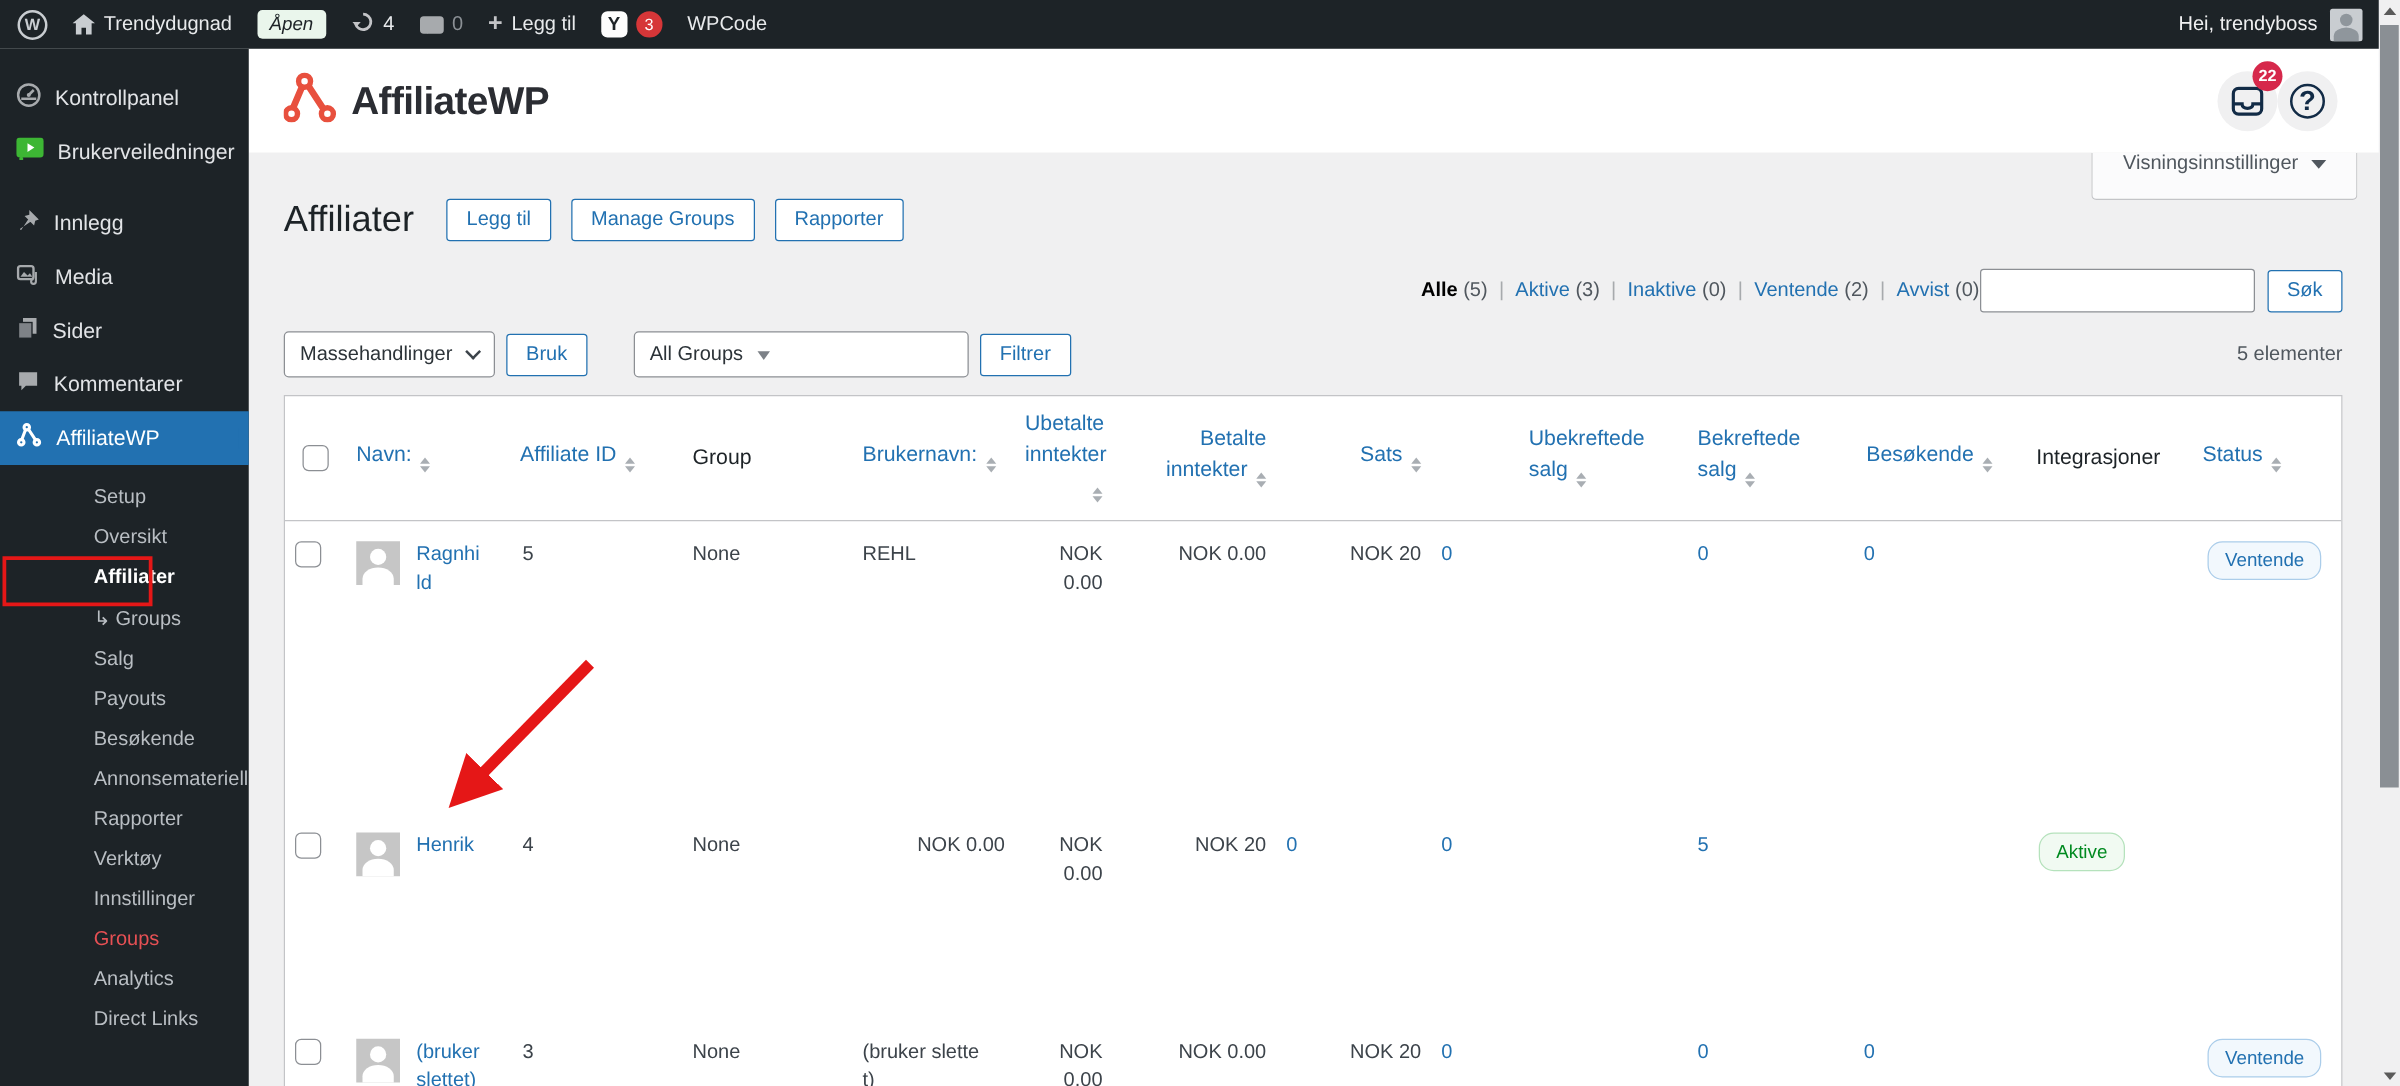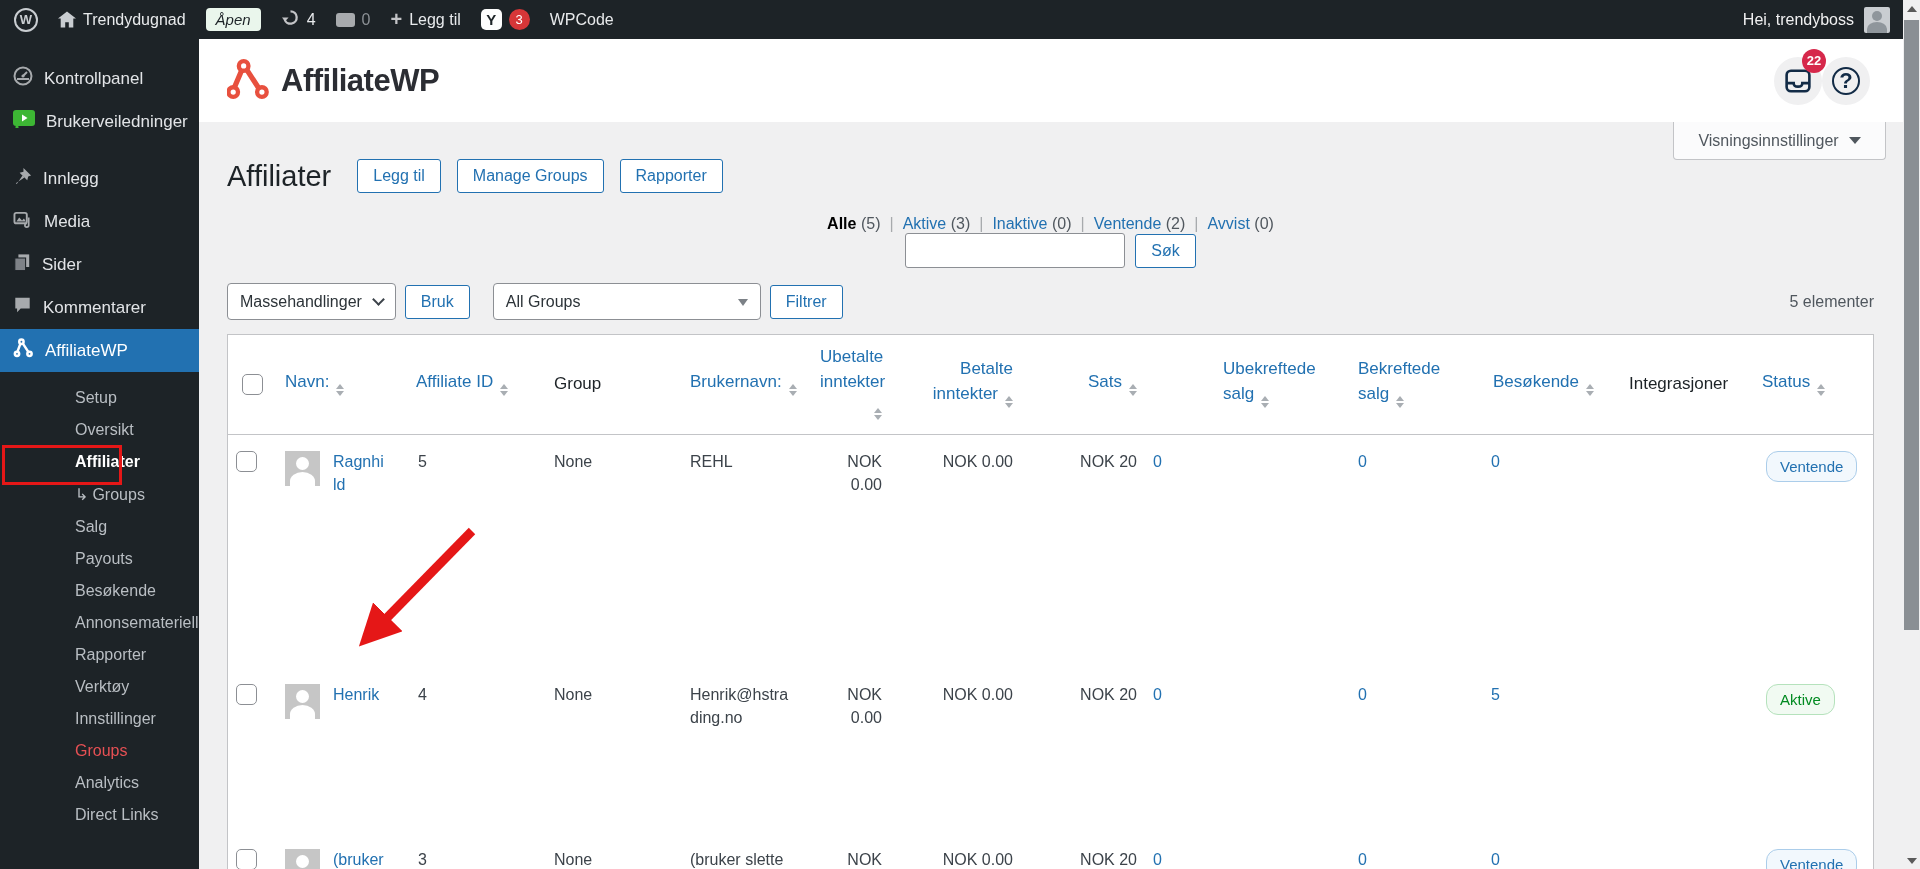--- a/index.html
+++ b/index.html
@@ -43,42 +43,42 @@
   #content { position:absolute; left:199px; top:39px; right:0; bottom:0; background:#f0f0f1; overflow:hidden; }
   .plugin-header { height:83px; background:#fff; display:flex; align-items:center; padding:0 50px 0 28px; }
   .brand { display:flex; align-items:center; gap:12px; }
   .brand-name { font-size:31px; font-weight:bold; color:#2b2d33; letter-spacing:-0.5px; }
   .hdr-icons { margin-left:auto; display:flex; align-items:center; }
   .circle-btn { width:48px; height:48px; border-radius:50%; background:#f0f0f1; display:flex; align-items:center; justify-content:center; position:relative; }
   .circle-btn .q { font-size:22px; font-weight:bold; color:#122b46; border:2.5px solid #122b46; border-radius:50%; width:28px; height:28px; display:flex; align-items:center; justify-content:center; }
   .circle-btn .q::before { content:"?"; }
   .hdr-badge { position:absolute; top:-8px; right:-4px; min-width:24px; height:24px; background:#d6284b; color:#fff; border-radius:50%; font-size:13px; font-weight:bold; display:flex; align-items:center; justify-content:center; }
 
-  .screen-options { position:absolute; top:83px; right:34px; width:213px; height:38px; background:#fbfbfc; border:1px solid #c3c4c7; border-top:none; border-radius:0 0 4px 4px; display:flex; align-items:center; justify-content:center; gap:10px; color:#50575e; font-size:16px; z-index:5; }
+  .screen-options { position:absolute; top:83px; right:34px; width:213px; height:38px; background:#fbfbfc; border:1px solid #c3c4c7; border-top:none; border-radius:0 0 4px 4px; display:flex; justify-content:center; gap:10px; color:#50575e; font-size:16px; z-index:5; }
   .caret-down { border:6px solid transparent; border-top:7px solid #50575e; margin-top:6px; }
 
   .page-body { position:relative; padding:37px 46px 0 28px; }
   .title-row { display:flex; align-items:center; gap:16px; }
   h1.page-title { font-size:29px; font-weight:400; color:#1d2327; margin-right:10px; }
   .wp-btn { background:#fff; border:1px solid #2271b1; color:#2271b1; border-radius:3px; padding:7px 15px; font-size:16px; cursor:pointer; font-family:inherit; }
 
-  .row-b { margin-top:22px; display:flex; justify-content:flex-end; align-items:center;flex-direction:column; }
+  .row-b { margin-top:22px; display:flex; justify-content:flex-end; align-items:center; }
   .views { display:flex; align-items:center; gap:9px; font-size:16px; }
   .views .lbl { color:#2271b1; text-decoration:none; }
   .views .first .lbl { color:#000; font-weight:bold; }
   .views .cnt { color:#50575e; }
   .views .sep { color:#a7aaad; }
   .search-area { display:flex; align-items:center; gap:10px; }
   .search-input { width:220px; height:35px; border:1px solid #8c8f94; border-radius:3px; background:#fff; font-size:16px; padding:0 8px; }
 
   .row-c { margin-top:15px; display:flex; justify-content:space-between; align-items:center; }
   .bulk { display:flex; align-items:center; gap:9px; }
   .select-box { background:#fff; border:1px solid #8c8f94; border-radius:4px; height:37px; display:flex; align-items:center; gap:12px; padding:0 12px; font-size:16px; color:#2c3338; }
   .chev { width:9px; height:9px; border-right:2.5px solid #3c434a; border-bottom:2.5px solid #3c434a; transform:rotate(45deg); margin-top:-4px; }
-  .groups-select { width:268px; margin-left:14px; justify-content:space-between; }
+  .groups-select { width:268px; margin-left:28px; }
   .tri-down { border:5px solid transparent; border-top:7px solid #7c8187; margin-top:6px; }
   .items-count { color:#50575e; font-size:16px; }
 
   
   .list-table { margin-top:14px; background:#fff; border:1px solid #c3c4c7; width:1647px; font-size:16px; }
   .tr { display:grid; grid-template-columns:43px 143px 134px 135px 129px 78px 131px 124px 205px 133px 140px 135px 1fr; }
   .thead { border-bottom:1px solid #c3c4c7; min-height:79px; align-items:center; }
   .th { padding:10px 8px; font-size:17px; color:#2271b1; line-height:1.45; }
   .th.plain { color:#1d2327; }
   .th a { color:#2271b1; text-decoration:none; }
@@ -403,21 +403,20 @@
         <div class="tr row-2">
           <div class="td cb-cell">
               <input type="checkbox" class="checkbox" style="">
             </div>
           <div class="td name-cell">
               <span class="avatar"></span>
               <a class="name-link">Henrik</a>
             </div>
           <div class="td" style="padding-left:4px">4</div>
           <div class="td" style="padding-left:6px">None</div>
-          <div class="td user-cell" style="padding-left:7px">Henrik@hstrading.no</div>
           <div class="td c-right">NOK 0.00</div>
           <div class="td c-right">NOK 0.00</div>
           <div class="td c-right">NOK 20</div>
           <div class="td c9"><a class="blue-val">0</a></div>
           <div class="td c10"><a class="blue-val">0</a></div>
           <div class="td c11"><a class="blue-val">5</a></div>
           <div class="td c12"></div>
           <div class="td c13"><span class="badge badge-active">Aktive</span></div>
         </div>
 

